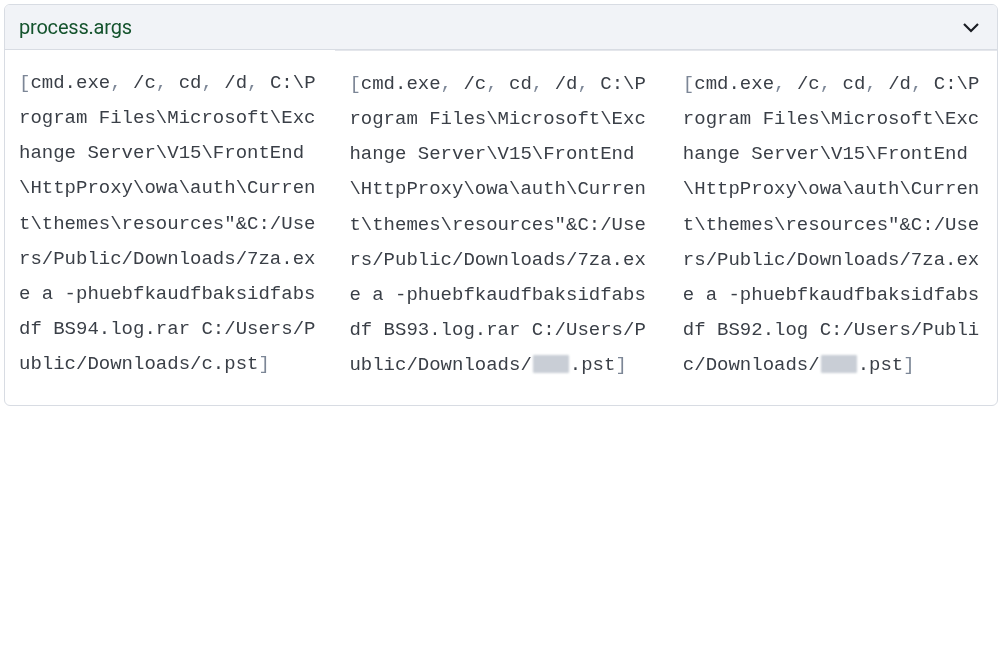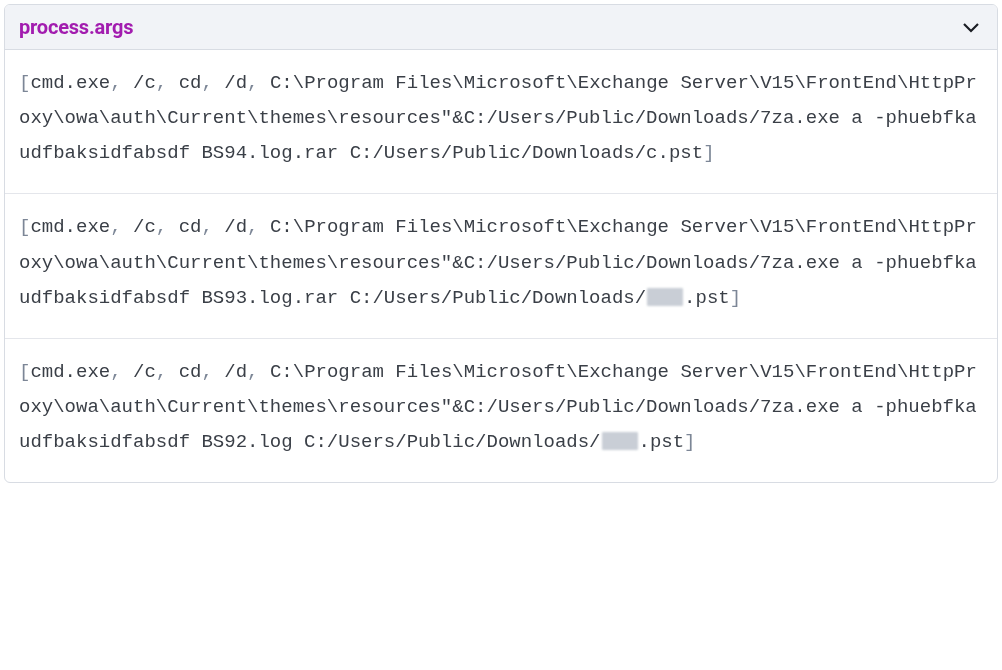--- a/index.html
+++ b/index.html
@@ -21,40 +21,39 @@
   .header {
     background: #f1f3f7;
     border-bottom: 1px solid #d8dce3;
     padding: 10px 14px;
     display: flex;
     align-items: center;
     justify-content: space-between;
   }
   .header-title {
     font-size: 20px;
-    font-weight: 700;
-    color: #a21caf;
+    font-weight: 400;
+    color: #14532d;
     letter-spacing: -0.01em;
   }
   .chevron {
     cursor: pointer;
     display: flex;
     align-items: center;
     justify-content: center;
     width: 24px;
     height: 24px;
   }
   .chevron svg {
     stroke: #1a1d23;
     stroke-width: 2.2;
     fill: none;
   }
   .rows {
     display: flex;
-    flex-direction: column;
   }
   .row {
     padding: 16px 14px 22px 14px;
     border-top: 1px solid #e4e6eb;
   }
   .row:first-child {
     border-top: none;
   }
   .code {
     font-family: "SFMono-Regular", ui-monospace, Menlo, Consolas, "Liberation Mono", monospace;

